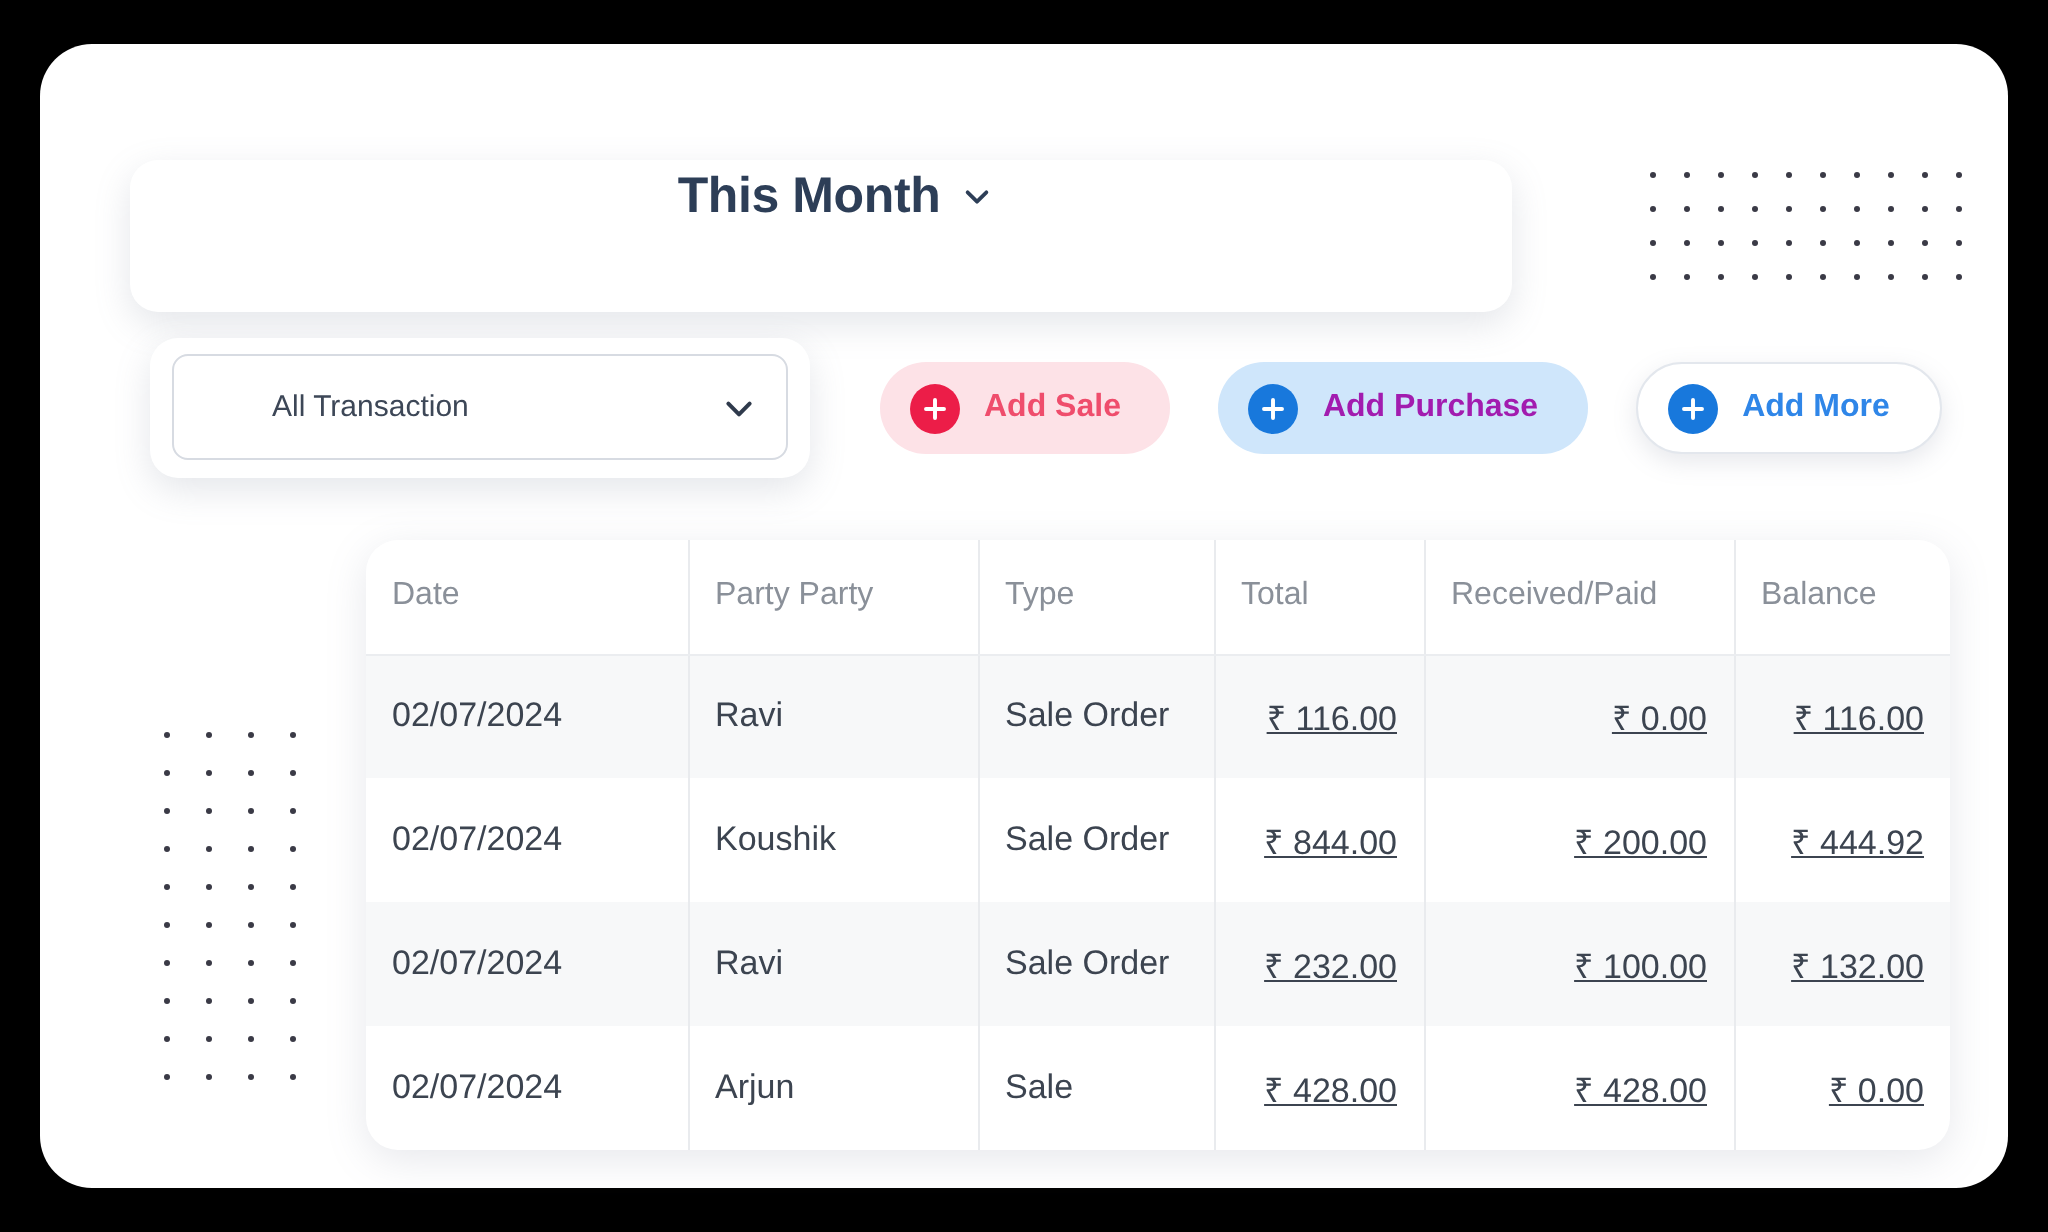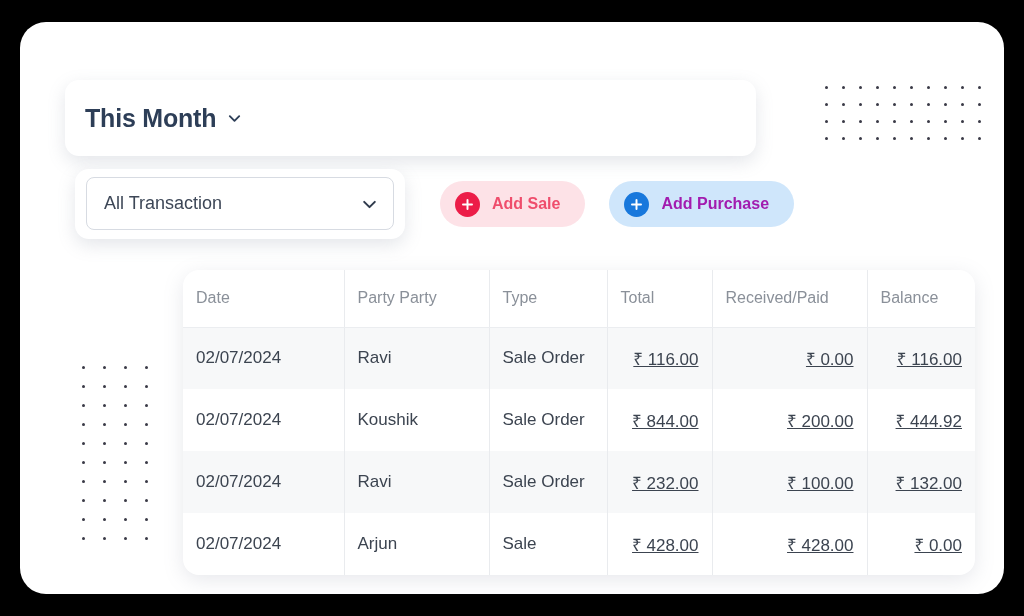--- a/index.html
+++ b/index.html
@@ -59,20 +59,21 @@
     left: 45px;
     top: 58px;
     width: 691px;
     height: 76px;
     background: #ffffff;
     border-radius: 14px;
     box-shadow: 0 6px 18px rgba(120, 130, 150, 0.20);
     display: flex;
     align-items: center;
     padding-left: 14px;
+    flex-direction: column;
   }
 
   .period-select {
     display: flex;
     align-items: center;
     gap: 11px;
     cursor: pointer;
     padding: 4px 6px;
   }
   .period-label {
@@ -148,22 +149,23 @@
     border: 1px solid #d7dbe2;
     border-radius: 8px;
     background: #ffffff;
     display: flex;
     align-items: center;
     justify-content: space-between;
     padding: 0 17px 0 17px;
     cursor: pointer;
   }
   .type-select-label {
-    font-size: 18px;
+    font-size: 15px;
     color: #3d4757;
+    margin-left: 32px;
   }
 
   .btn-row {
     position: absolute;
     left: 420px;
     top: 159px;
     display: flex;
     align-items: center;
     gap: 24px;
   }
@@ -348,20 +350,28 @@
 
     <button class="pill-btn btn-purchase">
       <span class="plus-icon">
         <svg width="15" height="15" viewBox="0 0 16 16">
           <path d="M8 3.2 V12.8 M3.2 8 H12.8" stroke="#ffffff" stroke-width="2.1" stroke-linecap="round"></path>
         </svg>
       </span>
       <span class="btn-text">Add Purchase</span>
     </button>
 
+    <button class="pill-btn btn-more">
+      <span class="plus-icon">
+        <svg width="15" height="15" viewBox="0 0 16 16">
+          <path d="M8 3.2 V12.8 M3.2 8 H12.8" stroke="#ffffff" stroke-width="2.1" stroke-linecap="round"></path>
+        </svg>
+      </span>
+      <span class="btn-text">Add More</span>
+    </button>
   </div>
 
   <div class="dot-grid dot-grid-left">
       <span class="dot" style="background: rgb(58, 58, 70);"></span>
       <span class="dot" style="background: rgb(58, 58, 70);"></span>
       <span class="dot" style="background: rgb(58, 58, 70);"></span>
       <span class="dot" style="background: rgb(58, 58, 70);"></span>
       <span class="dot" style="background: rgb(58, 58, 70);"></span>
       <span class="dot" style="background: rgb(58, 58, 70);"></span>
       <span class="dot" style="background: rgb(58, 58, 70);"></span>

